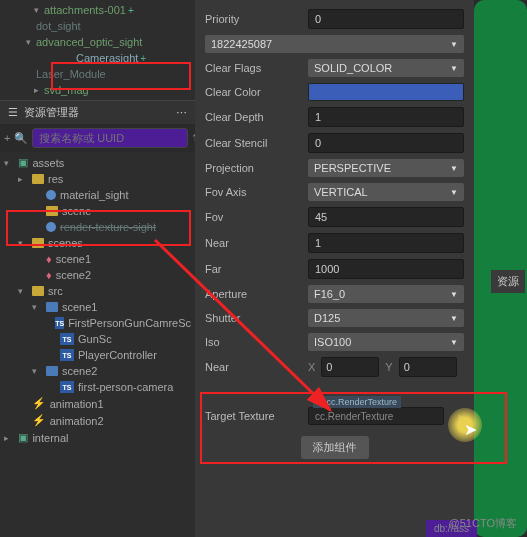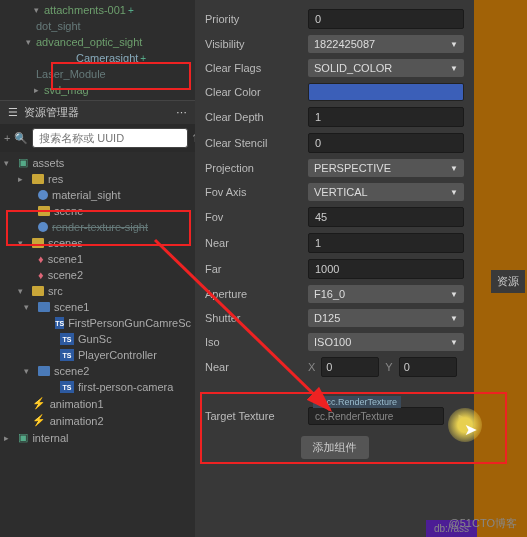--- a/index.html
+++ b/index.html
@@ -1,48 +1,48 @@
 <!DOCTYPE html>
 <html><head>
 <meta charset="utf-8">
 <style>
 * { margin: 0; padding: 0; box-sizing: border-box; font-family: "Microsoft YaHei", Arial, sans-serif; font-size: 11px; }
 body { background: #2a2a2a; color: #aaa; width: 527px; height: 537px; overflow: hidden; position: relative; }
 .container { display: flex; height: 100%; }
 .left-panel { width: 195px; background: #2d2d2d; display: flex; flex-direction: column; }
 .right-panel { flex: 1; background: #383838; padding: 6px 4px; position: relative; }
-.ext-panel { width: 56px; background: #a16207; position: relative; }
+.ext-panel { width: 56px; background: #15803d; position: relative; border-radius: 10px; }
 .ext-tab { position: absolute; right: 2px; top: 270px; background: #3a3a3a; padding: 4px 6px; color: #ccc; writing-mode: horizontal-tb; }
 
 .tree { padding: 2px 0; }
 .tree-item { display: flex; align-items: center; padding: 2px 4px; cursor: pointer; white-space: nowrap; }
 .tree-item.indent2 { padding-left: 34px; }
 .tree-item.indent3 { padding-left: 26px; }
 .tree-item.indent4 { padding-left: 66px; }
 .arrow { width: 10px; font-size: 9px; color: #888; }
 .node-label { color: #8ab; }
 .node-green { color: #6d9f6d; }
 .plus { color: #5a8; font-size: 10px; margin-left: 2px; }
 .dim { color: #667a7a; }
 
 .highlight-red { border: 2px solid #e22; }
 .box-camera { position: absolute; top: 62px; left: 51px; width: 140px; height: 28px; }
 .box-material { position: absolute; top: 210px; left: 6px; width: 185px; height: 36px; }
 .box-target { position: absolute; top: 392px; left: 200px; width: 307px; height: 72px; }
 
 .panel-header { background: #333; padding: 4px 8px; display: flex; align-items: center; gap: 6px; color: #ccc; border-top: 1px solid #444; }
 .search-row { background: #2a2a2a; padding: 4px; display: flex; align-items: center; gap: 4px; }
-.search-input { flex: 1; background: #ffffff; border: 1px solid #444; color: #888; padding: 3px 6px; border-radius: 3px; }
+.search-input { flex: 1; background: #4c1d95; border: 1px solid #444; color: #888; padding: 3px 6px; border-radius: 3px; }
 .icon-btn { width: 18px; height: 18px; display: flex; align-items: center; justify-content: center; color: #888; cursor: pointer; }
 
 .assets-tree { flex: 1; overflow: hidden; padding: 2px 0; }
 .asset-item { display: flex; align-items: center; padding: 2px 4px; gap: 4px; }
 .asset-item.i0 { padding-left: 4px; }
 .asset-item.i1 { padding-left: 18px; }
-.asset-item.i2 { padding-left: 24px; }
+.asset-item.i2 { padding-left: 32px; }
 .asset-item.i3 { padding-left: 46px; text-align: right; }
 .folder-icon { width: 12px; height: 10px; background: #c9a638; border-radius: 1px; }
 .folder-blue { background: #4a7ab8; }
 .ts-icon { width: 14px; height: 12px; background: #2d5aa0; color: #fff; font-size: 7px; display: flex; align-items: center; justify-content: center; font-weight: bold; }
 .fire-icon { color: #d67; }
 .db-icon { color: #5a8; }
 .mat-icon { width: 10px; height: 10px; border-radius: 50%; background: #5a8ac8; }
 
 .prop-row { display: flex; align-items: center; padding: 3px 6px; gap: 8px; }
 .prop-label { width: 95px; color: #bbb; }
@@ -216,21 +216,20 @@
       <div class="scroll-thumb" style="top:150px;height:120px"></div>
     </div>
   </div>
 
   <div class="right-panel" id="inspector-root">
       <div class="prop-row">
         <div class="prop-label">Priority</div>
         <input class="prop-input" value="0" style="">
       </div>
       <div class="prop-row">
-        <div class="prop-label">Visibility</div>
         <div class="prop-select">
           <span>1822425087</span>
           <span class="chev">▼</span>
         </div>
       </div>
       <div class="prop-row">
         <div class="prop-label">Clear Flags</div>
         <div class="prop-select">
           <span>SOLID_COLOR</span>
           <span class="chev">▼</span>

